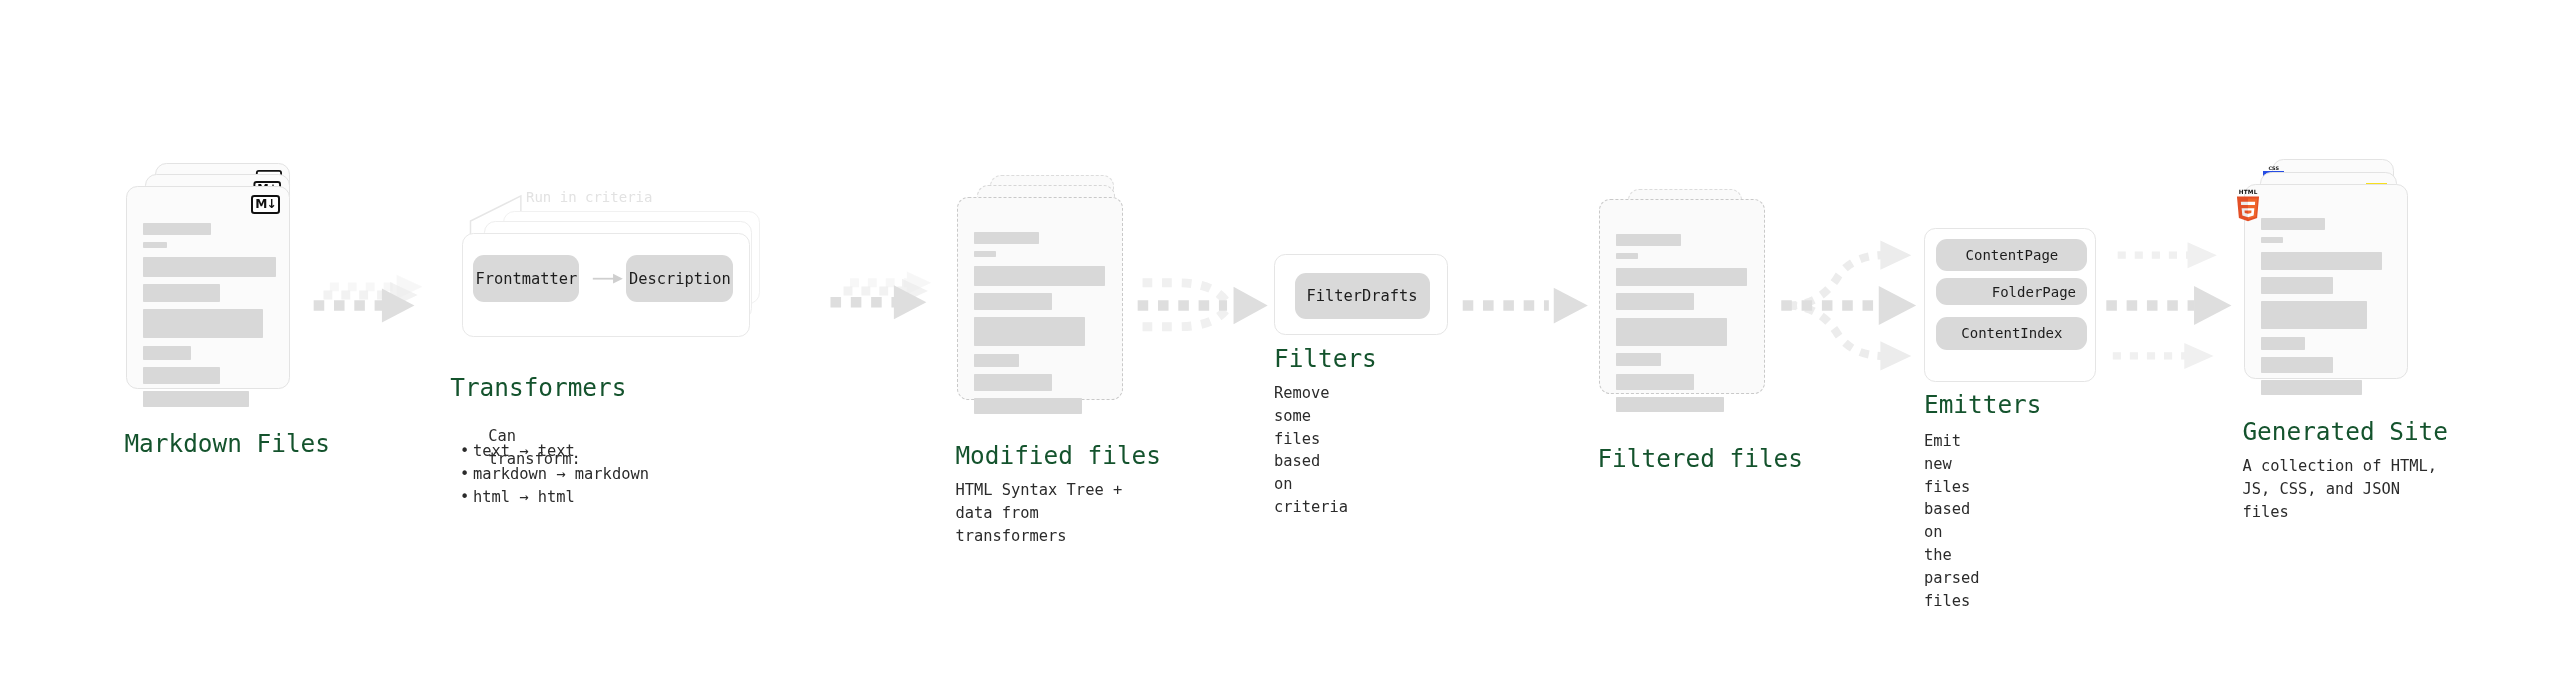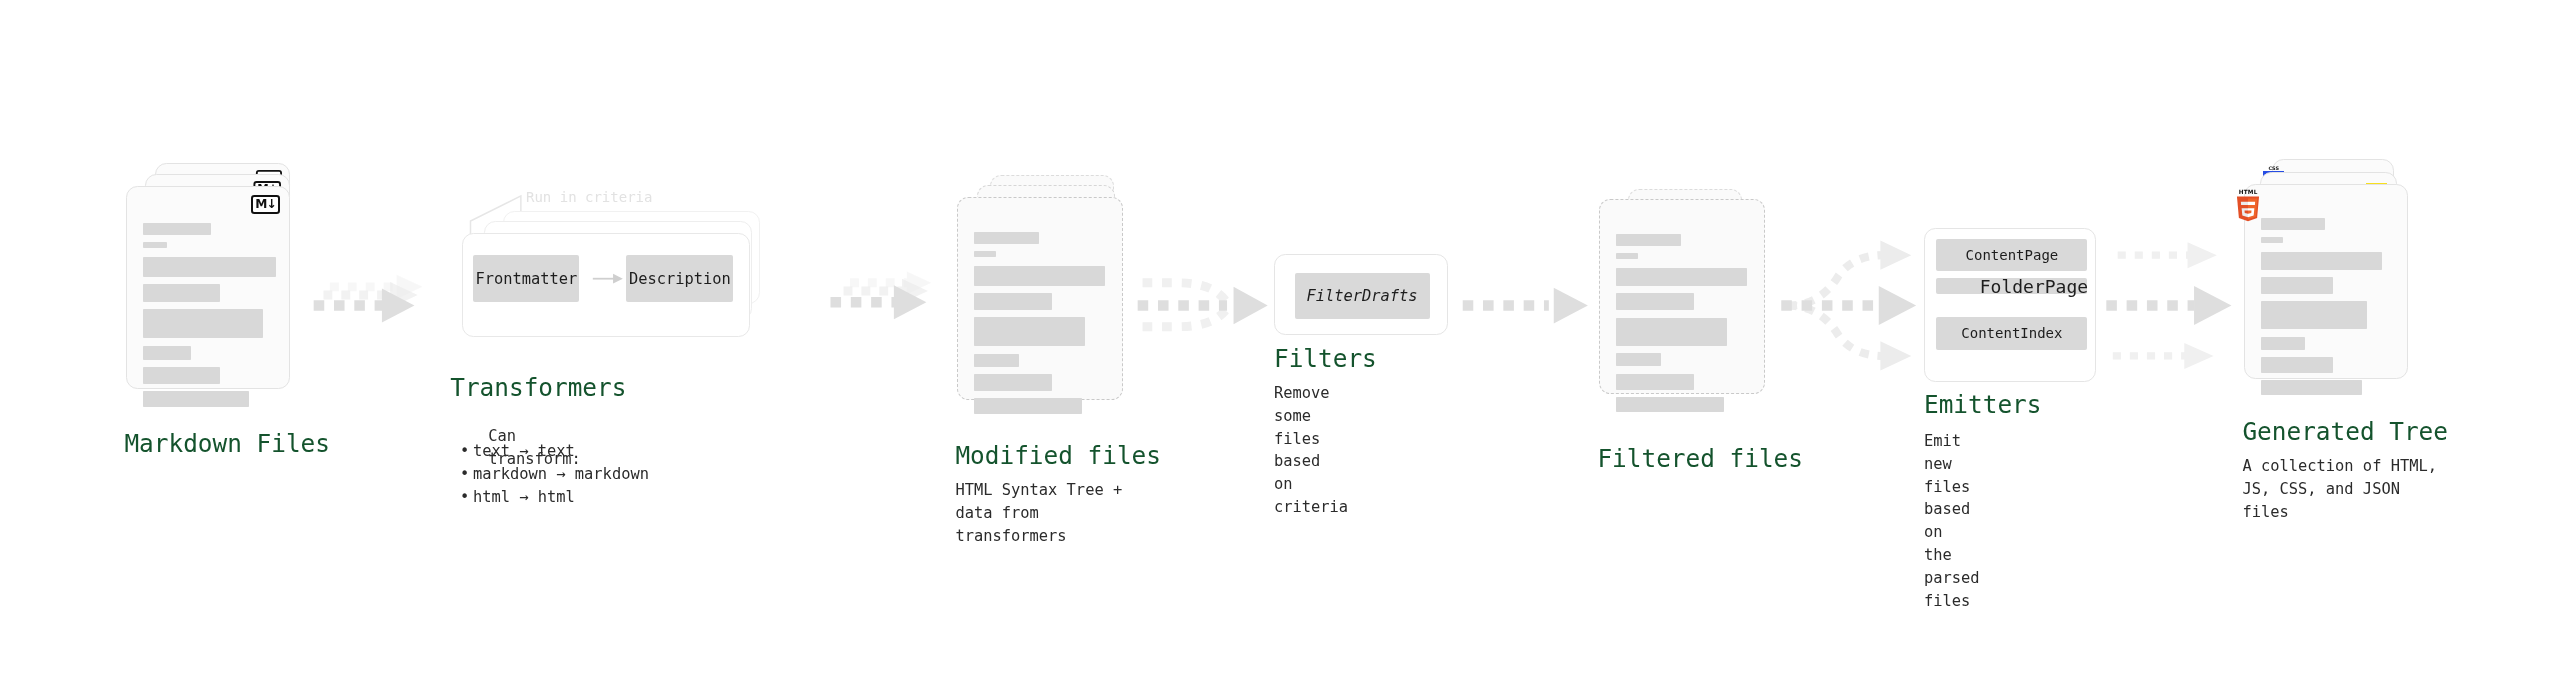--- a/index.html
+++ b/index.html
@@ -124,21 +124,21 @@
   
   .group-box {
     position: absolute;
     border: 1.3px solid #e5e5e5;
     border-radius: 11.4px;
     background: #ffffff;
   }
   .pill {
     position: absolute;
     background: #d9d9d9;
-    border-radius: 2px;
+    border-radius: 11px;
     display: flex;
     align-items: center;
     justify-content: center;
     font-family: "DejaVu Sans Mono", "Liberation Mono", monospace;
     font-size: 15.4px;
     color: #1d1d1d;
     white-space: nowrap;
   }
   .pill.ghost-1 { background: #e4e4e4; }
   .pill.ghost-2 { background: #ededed; }
@@ -250,21 +250,21 @@
         </div>
       </div>
     </div>
     <div class="stage-title" style="position:absolute; left:-1.6px; top:268px;">Modified files</div>
     <div class="stage-desc" style="position:absolute; left:-1.6px; top:304px;">HTML Syntax Tree +
 data from transformers</div>
   </div>
 
   <div class="stage" style="left:1274px; top:254px;">
     <div class="group-box" style="left:0; top:0; width:174px; height:81px;">
-      <div class="pill" style="left:19.5px; top:18px; width:135px; height:46px;font-style:italic;">
+      <div class="pill" style="left:19.5px; top:18px; width:135px; height:46px;">
         <span>FilterDrafts</span>
       </div>
     </div>
     <div class="stage-title" style="position:absolute; left:0px; top:92px;">Filters</div>
     <div class="stage-desc" style="position:absolute; left:0px; top:128px;">Remove some files based
 on criteria</div>
   </div>
 
   <div class="stage" style="left:1599px; top:189px;">
     <div class="doc-stack" style="width:187px;height:244px;">
@@ -283,21 +283,21 @@
       </div>
     </div>
     <div class="stage-title" style="position:absolute; left:-1.6px; top:257px;">Filtered files</div>
   </div>
 
   <div class="stage" style="left:1924px; top:228px;">
     <div class="group-box" style="left:0; top:0; width:172px; height:154px;">
       <div class="pill" style="left:11.4px; top:9.8px; width:151px; height:32.5px; font-size:14px;">
         <span>ContentPage</span>
       </div>
-      <div class="pill" style="left:11.4px; top:49px; width:151px; height:16px; font-size:18px;padding-left:44px;">
+      <div class="pill" style="left:11.4px; top:49px; width:151px; height:27px; font-size:14px;padding-left:44px;">
         <span>FolderPage</span>
       </div>
       <div class="pill" style="left:11.4px; top:88px; width:151px; height:32.5px; font-size:14px;">
         <span>ContentIndex</span>
       </div>
     </div>
     <div class="stage-title" style="position:absolute; left:0px; top:164px;">Emitters</div>
     <div class="stage-desc" style="position:absolute; left:0px; top:202px;">Emit new files based on
 the parsed files</div>
   </div>
@@ -328,21 +328,21 @@
           <div class="doc-line" style="width:16%; height:5.7px; margin-bottom:9px;"></div>
           <div class="doc-line" style="width:91%; height:18px;"></div>
           <div class="doc-line" style="width:54%; height:17px;"></div>
           <div class="doc-line" style="width:80%; height:28px;"></div>
           <div class="doc-line" style="width:33%; height:13px;"></div>
           <div class="doc-line" style="width:54%; height:16.3px;"></div>
           <div class="doc-line" style="width:76%; height:14.6px;"></div>
         </div>
       </div>
     </div>
-    <div class="stage-title" style="position:absolute; left:-1.6px; top:260px;">Generated Tree</div>
+    <div class="stage-title" style="position:absolute; left:-1.6px; top:260px;">Generated Site</div>
     <div class="stage-desc" style="position:absolute; left:-1.6px; top:296px;">A collection of HTML,
 JS, CSS, and JSON files</div>
   </div>
 
   <svg class="overlay" width="2576" height="681" viewBox="0 0 3170 838">
 
     <g>
 
       <g opacity="0.45">
         <line x1="406" y1="353" x2="494" y2="353" stroke="#efefef" stroke-width="11" stroke-dasharray="11 11"></line>

